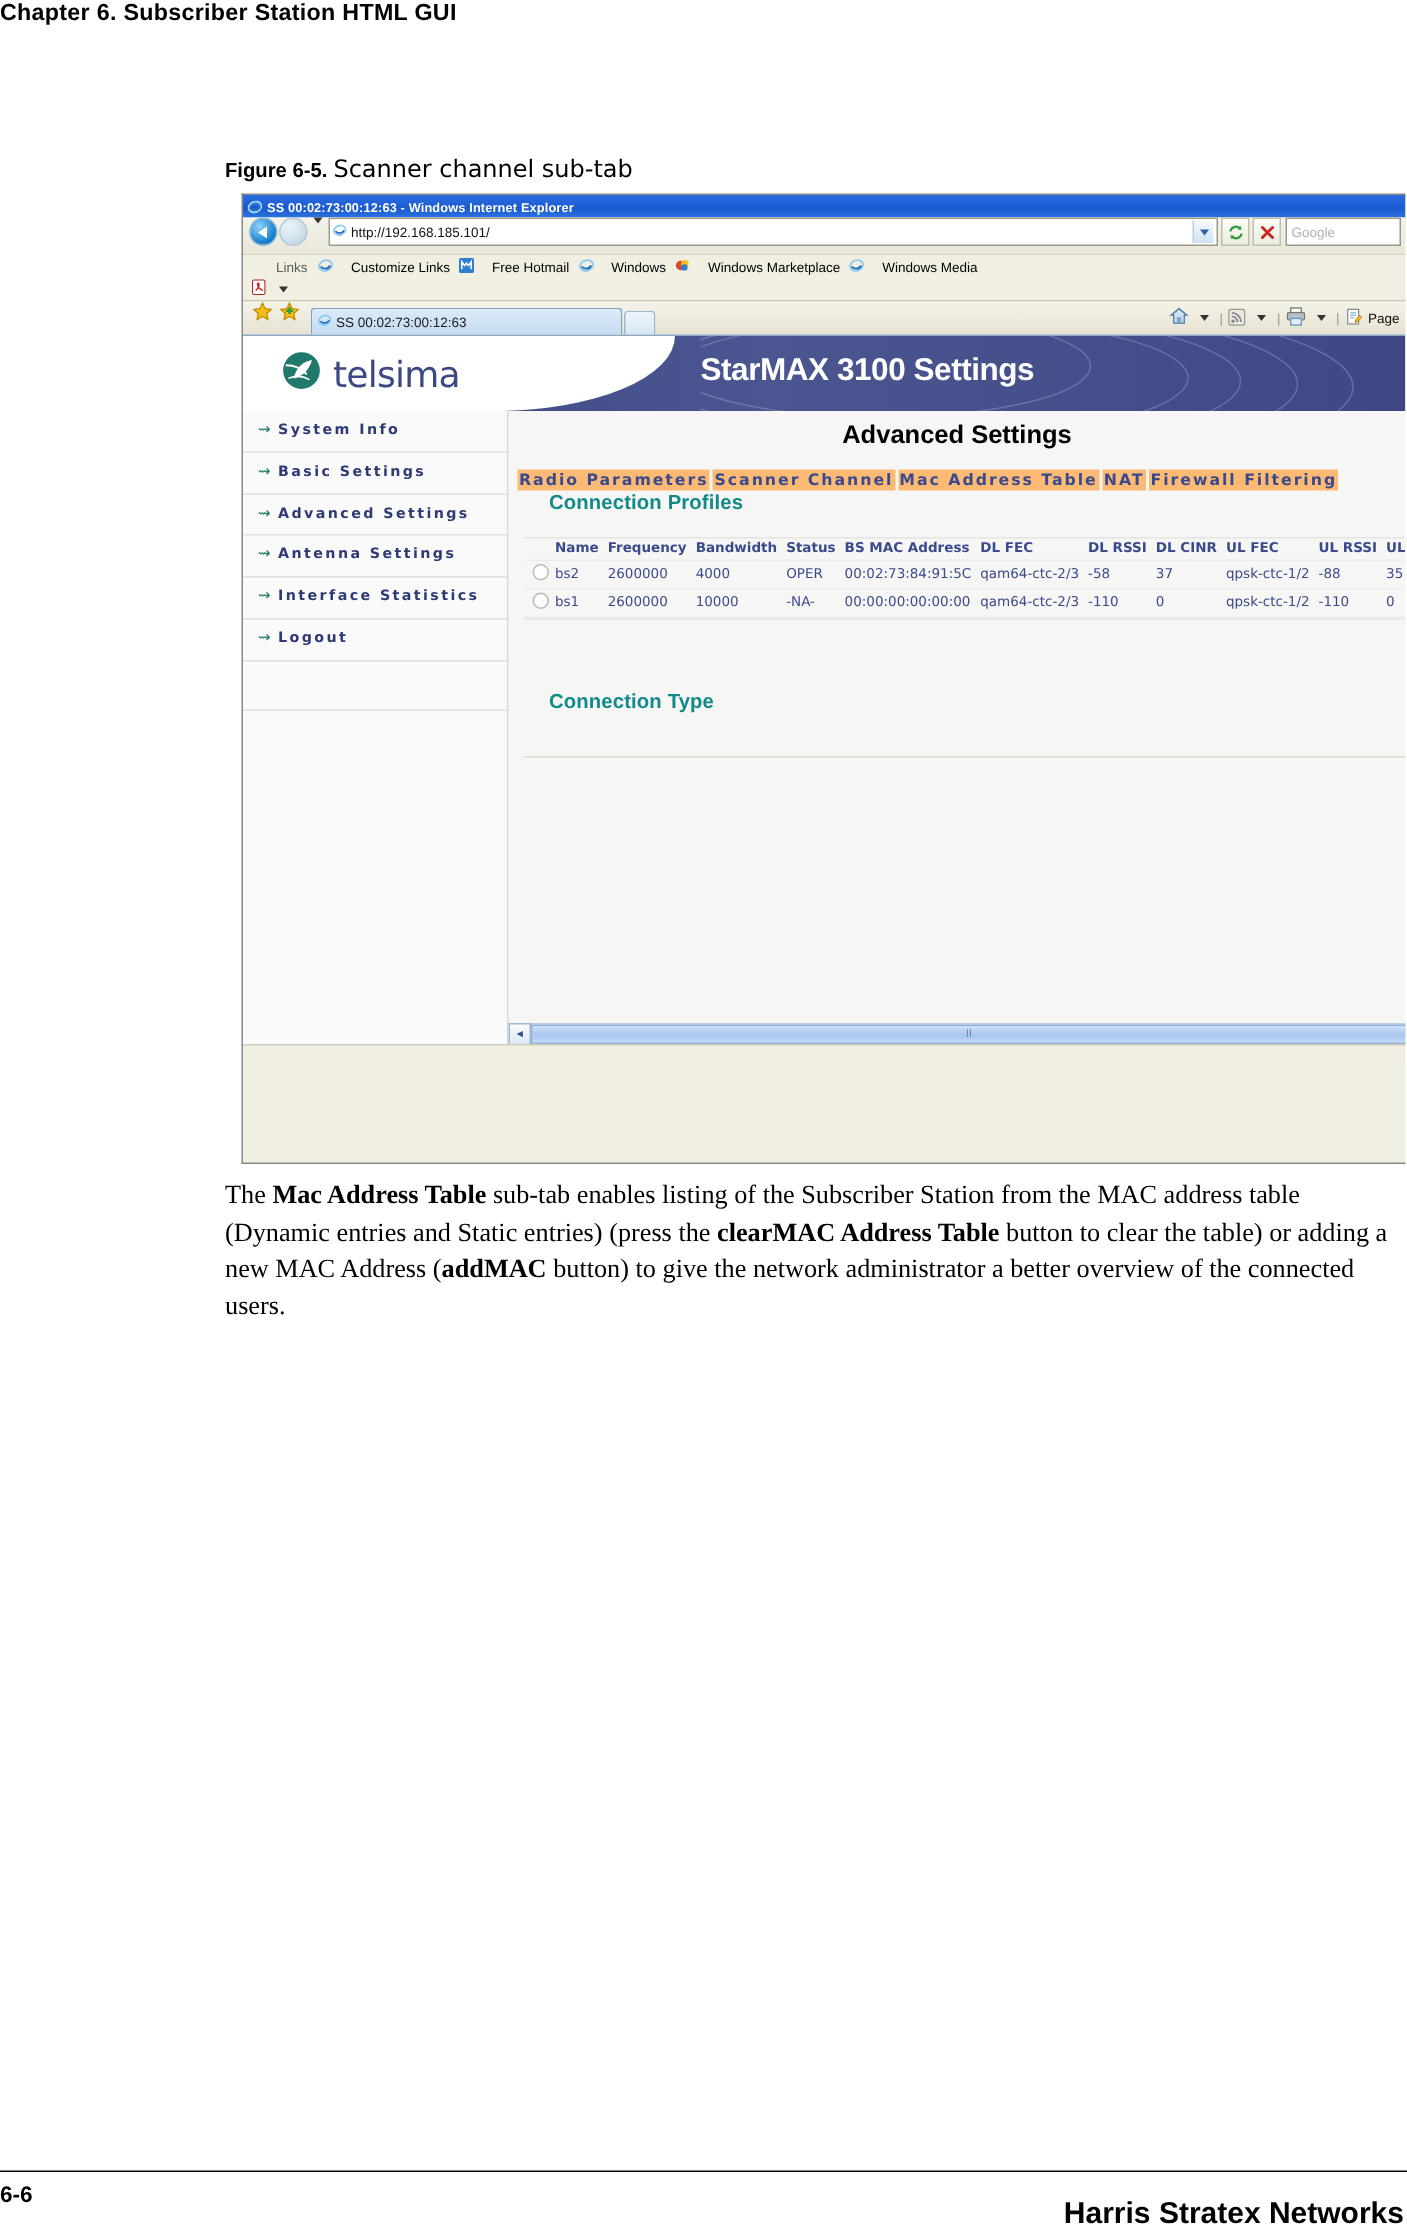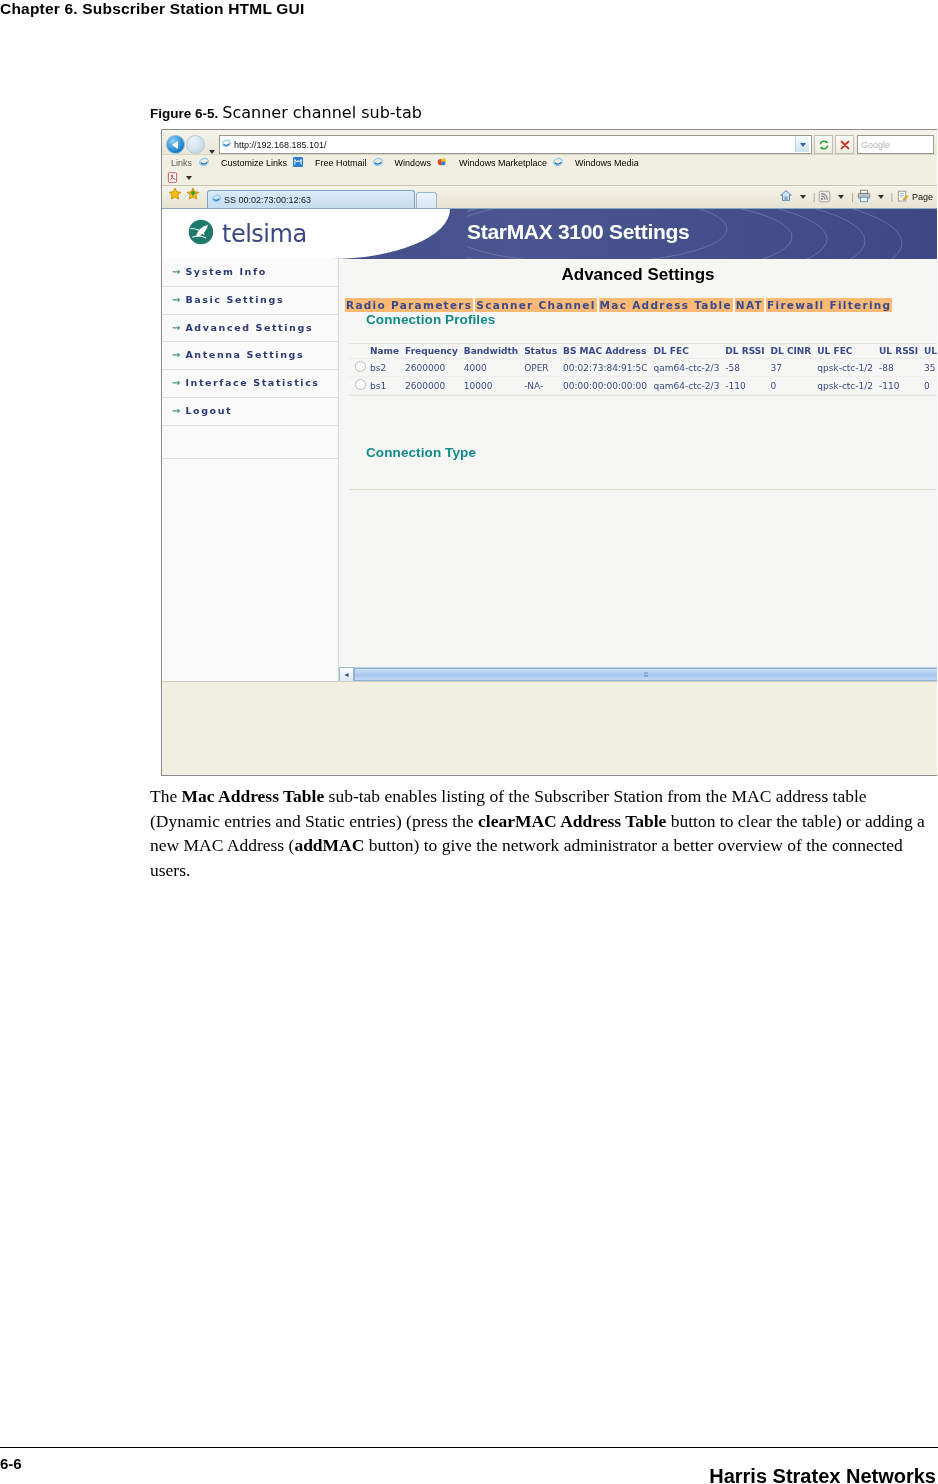--- a/index.html
+++ b/index.html
@@ -69,21 +69,21 @@
     width: 10px; height: 10px;
     margin-right: 3px;
     display: inline-block;
     flex: none;
   }
 
   
   .addrbar {
     height: 24px;
     background: linear-gradient(to bottom, #f4f3ea, #e9e7d8);
-    display: flex; align-items: flex-end;
+    display: flex; align-items: flex-start;
     padding: 0 3px;
     border-bottom: 1px solid #d8d5c2;
   }
   .navbtn {
     width: 17px; height: 17px; border-radius: 50%;
     flex: none;
     display: inline-block;
   }
   .navbtn.back {
     background: radial-gradient(circle at 35% 30%, #8fd2f7, #1a83d0 65%, #0d5f9e);
@@ -173,21 +173,21 @@
     color: #000;
     gap: 11px;
   }
   .menubar span { cursor: default; }
 
   
   .linksbar {
     height: 16px;
     background: #f1efe2;
     display: flex; align-items: center;
-    padding-left: 9px;
+    padding-left: 22px;
     font-size: 9px;
     color: #000;
     gap: 6px;
   }
   .linksbar .lbl { color: #5d5d5d; margin-right: 1px; }
   .linkitem { display: flex; align-items: center; gap: 12px; white-space: nowrap; }
 
   .extrabar {
     height: 14px;
     background: #f1efe2;
@@ -486,20 +486,30 @@
 
 <div class="chapter-header">Chapter 6.  Subscriber Station HTML GUI</div>
 
 <div class="figure-caption">
   <span class="fig-num">Figure 6-5.</span>
   <span class="fig-title">Scanner channel sub-tab</span>
 </div>
 
 <div class="browser">
 
+  <div class="titlebar">
+    <span class="ie-glyph">
+      <svg width="10" height="10" viewBox="0 0 16 16">
+          <ellipse cx="8" cy="8" rx="7" ry="5.5" fill="none" stroke="#9fd6f5" stroke-width="2" transform="rotate(-20 8 8)"></ellipse>
+          <path d="M3 9c1.5 3 8 3.5 10-1" fill="none" stroke="#1f6fbf" stroke-width="2"></path>
+          <path d="M4 6.5c2-3 7-3.5 9 .5" fill="none" stroke="#2f86d6" stroke-width="2"></path>
+        </svg>
+    </span>
+    <span>SS 00:02:73:00:12:63 - Windows Internet Explorer</span>
+  </div>
 
   <div class="addrbar">
     <span class="navbtn back"></span>
     <span class="navbtn fwd"></span>
     <span class="caret-sm"></span>
     <span class="urlbox">
       <span class="favicon">
         <svg width="9" height="9" viewBox="0 0 16 16">
             <ellipse cx="8" cy="8" rx="7" ry="5.5" fill="none" stroke="#8cc9ef" stroke-width="2" transform="rotate(-20 8 8)"></ellipse>
             <path d="M3 9c1.5 3 8 3.5 10-1" fill="none" stroke="#1f6fbf" stroke-width="2"></path>

